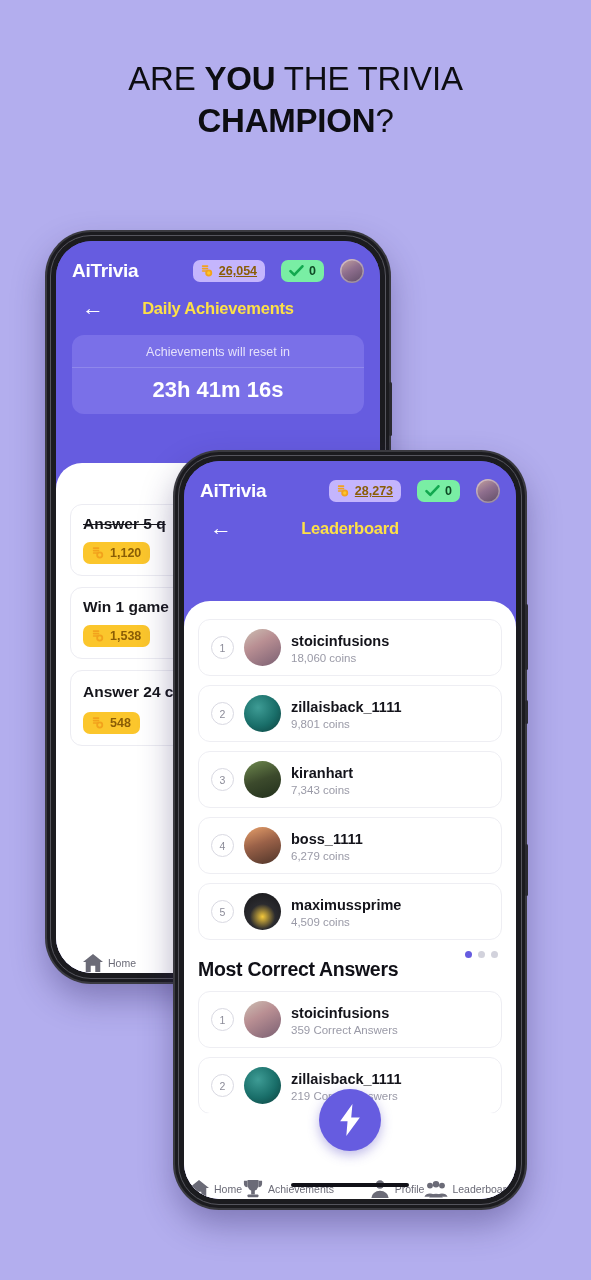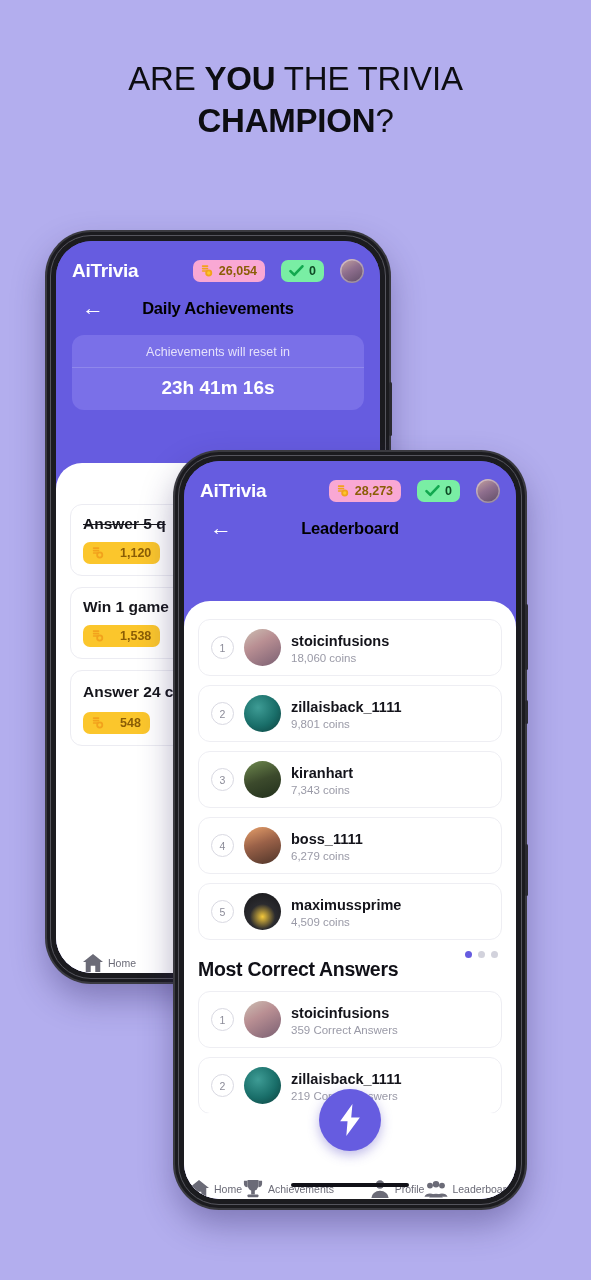--- a/index.html
+++ b/index.html
@@ -49,71 +49,71 @@
 
   
   .app-header { background:#665ce0; padding:18px 16px 0 16px; }
   .hdr-row { display:flex; align-items:center; gap:16px; }
   .brand { color:#fff; font-size:19px; font-weight:700; letter-spacing:-0.3px; flex:1; }
   .badge {
     display:flex; align-items:center; gap:5px;
     border-radius:7px; padding:4px 8px;
     font-size:12.5px; font-weight:700;
   }
-  .badge-coins { background:#f9a8d4; color:#8a5d06; }
+  .badge-coins { background:#c4b5fd; color:#8a5d06;text-decoration:underline; }
   .badge-check { background:#79eea4; color:#0e4a25; }
   .coin-ico { width:13px; height:14px; display:block; }
   .chk-ico { width:15px; height:12px; display:block; }
   .avatar {
     width:24px; height:24px; border-radius:50%;
     background:linear-gradient(150deg,#c9a7a0 0%,#8f6f8e 45%,#5c4a63 100%);
     box-shadow:inset 0 0 0 1.5px rgba(255,255,255,0.35);
     flex:none;
   }
 
   .sub-row {
     display:flex; align-items:center;
     padding:14px 4px 16px 4px;
   }
   .back-arrow {
     width:34px; color:#fff; font-size:22px; line-height:1;
     text-align:center; cursor:pointer;
   }
   .sub-title {
-    flex:1; text-align:center; color:#000000;
+    flex:1; text-align:center; color:#fde047;
     font-size:16.5px; font-weight:600; letter-spacing:-0.2px;
     margin-left:-34px;
   }
 
   
   .timer-card {
     margin:0 16px; background:#7a70e8; border-radius:12px;
     overflow:hidden; text-align:center;
   }
   .timer-label {
     color:#e4e1fb; font-size:12.5px; padding:10px 6px 8px;
     border-bottom:1px solid rgba(255,255,255,0.16);
   }
-  .timer-value { color:#fff; font-size:19px; font-weight:700; padding:9px 6px 11px; }
+  .timer-value { color:#fff; font-size:22px; font-weight:700; padding:9px 6px 11px; }
 
   .sheet {
     position:absolute; left:0; right:0; bottom:0; top:222px;
     background:#fff; border-radius:26px 26px 0 0;
     padding:16px 14px 0 14px;
   }
   .sheet-caption { text-align:center; font-size:12.5px; color:#2c2c33; }
   .ach-item {
     border:1px solid #ececf2; border-radius:12px;
     padding:10px 12px 11px; margin-top:11px;
   }
   .ach-title { font-size:15.5px; font-weight:700; color:#16161c; white-space:nowrap; }
   .ach-title.done { text-decoration:line-through; }
   .ach-title.two { white-space:normal; line-height:22px; }
   .pill {
-    display:inline-flex; align-items:center; gap:15px;
+    display:inline-flex; align-items:center; gap:5px;
     background:#fbc62c; color:#8a5d06;
     border-radius:7px; padding:4px 9px; margin-top:9px;
     font-size:12.5px; font-weight:700;
   }
 
   .bottom-nav {
     position:absolute; left:0; right:0; bottom:0;
     background:#fff; border-radius:26px 26px 0 0;
     display:flex; align-items:flex-end; justify-content:space-around;
     padding:13px 6px 0 6px; height:78px;

